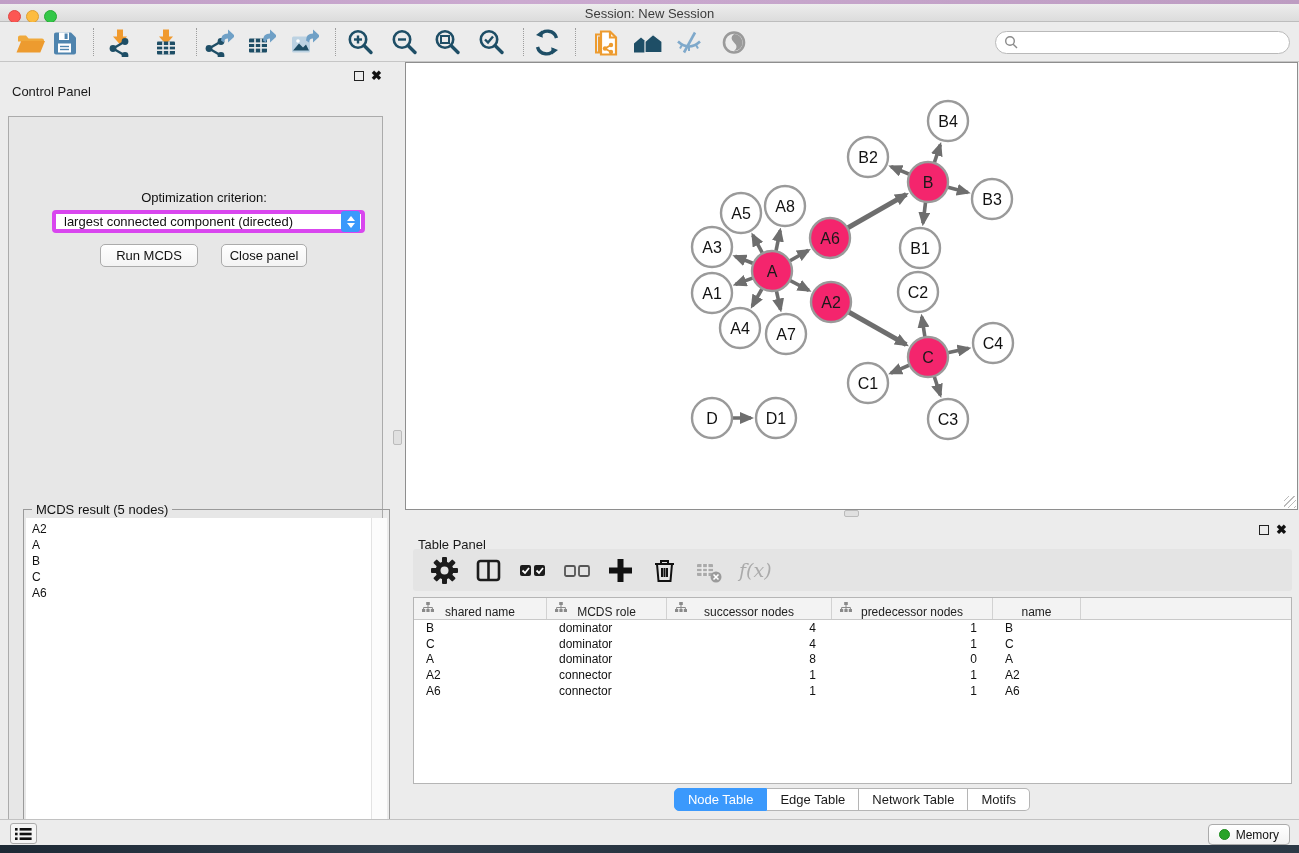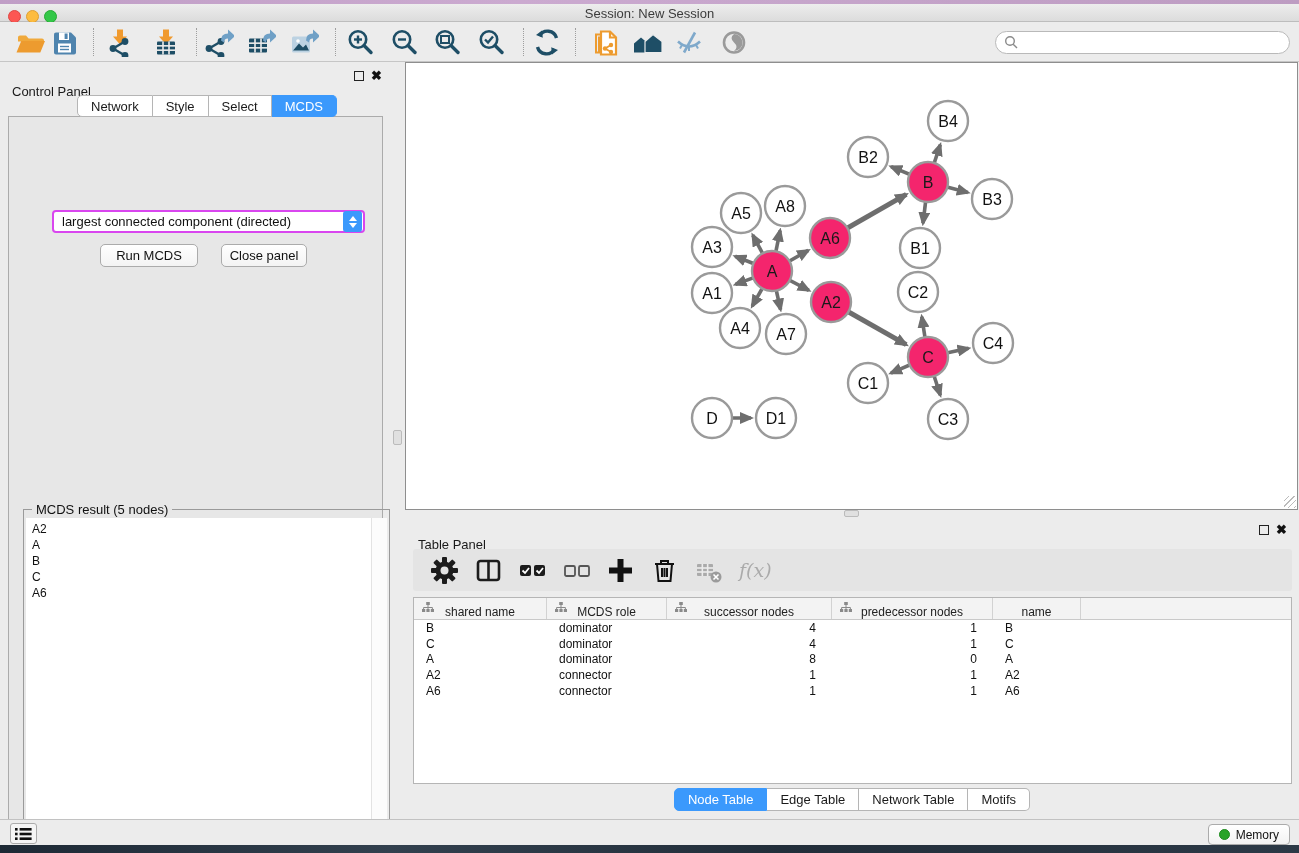--- a/index.html
+++ b/index.html
@@ -34,21 +34,21 @@
   #cp-icons { right:8px; top:9px; }
   .float-glyph { width:10px; height:10px; border:1.6px solid #222; display:inline-block; }
   .close-glyph { font-size:13px; font-weight:bold; color:#111; line-height:10px; }
   #cp-body { position:absolute; left:8px; top:54px; width:375px; height:750px; background:#e7e7e7; border:1px solid #ababab; }
   #cp-tabs { position:absolute; left:77px; top:33px; height:22px; display:flex; z-index:3; }
   .seg-tab { background:#fff; border:1px solid #b5b5b5; border-left-width:0; font-size:13px; color:#1a1a1a; padding:0 13px; display:flex; align-items:center; height:22px; }
   .seg-tab:first-child { border-left-width:1px; border-radius:5px 0 0 5px; }
   .seg-tab:last-child { border-radius:0 5px 5px 0; }
   .seg-tab.active { background:#3b99fc; border-color:#3b99fc; color:#fff; }
   #opt-label { position:absolute; left:0; width:390px; top:73px; text-align:center; font-size:13px; color:#111; }
-  #criterion { position:absolute; left:43px; top:93px; width:313px; height:23px; background:#fff; border:2px solid #d946ef; border-radius:4px; display:flex; align-items:center; }
+  #criterion { position:absolute; left:43px; top:93px; width:313px; height:23px; background:#fff; border:4px solid #d946ef; border-radius:4px; display:flex; align-items:center; }
   #criterion .value { flex:1; font-size:13px; padding-left:8px; color:#111; white-space:nowrap; overflow:hidden; }
   #criterion .stepper { width:19px; height:21px; margin-right:1px; background:#3b99fc; border-radius:3px; display:flex; flex-direction:column; align-items:center; justify-content:center; gap:2px; }
   .chev { width:0; height:0; border-left:4px solid transparent; border-right:4px solid transparent; }
   .chev.up { border-bottom:5px solid #fff; }
   .chev.down { border-top:5px solid #fff; }
   .cp-btn { position:absolute; top:127px; height:23px; background:linear-gradient(#ffffff,#f3f3f3); border:1px solid #ababab; border-radius:5px; font-size:13px; color:#111; display:flex; align-items:center; justify-content:center; }
   #run-btn { left:91px; width:98px; }
   #close-btn { left:212px; width:86px; }
   #result-group { position:absolute; left:14px; top:392px; width:367px; height:346px; border:1px solid #9a9a9a; }
   #result-title { position:absolute; left:8px; top:-8px; background:#e7e7e7; padding:0 4px; font-size:13px; color:#111; }
@@ -274,20 +274,21 @@
     <div class="tb-sep" style="left:575px"></div>
   </div>
 
 <div id="control-panel" class="abs">
   <div id="cp-title" class="panel-title abs">Control Panel</div>
   <div id="cp-icons" class="win-icons">
     <span class="float-glyph"></span>
     <span class="close-glyph">✖</span>
   </div>
   <div id="cp-body">
+    <div id="opt-label">Optimization criterion:</div>
     <div id="criterion">
       <span class="value">largest connected component (directed)</span>
       <span class="stepper">
           <span class="chev up"></span>
           <span class="chev down"></span>
         </span>
     </div>
     <button id="run-btn" class="cp-btn">Run MCDS</button>
     <button id="close-btn" class="cp-btn">Close panel</button>
     <div id="result-group">
@@ -295,26 +296,20 @@
       <div id="result-list">
           <div class="list-item">A2</div>
           <div class="list-item">A</div>
           <div class="list-item">B</div>
           <div class="list-item">C</div>
           <div class="list-item">A6</div>
         </div>
       <div id="result-scroll"></div>
     </div>
   </div>
-  <div id="cp-tabs">
-      <div class="seg-tab">Network</div>
-      <div class="seg-tab">Style</div>
-      <div class="seg-tab">Select</div>
-      <div class="seg-tab active">MCDS</div>
-    </div>
 </div>
 
 <div class="vgrip abs" style="left:393px; top:430px;"></div>
 
 <div id="net-window" class="abs">
   <div id="net-canvas"><svg width="891" height="420" viewBox="0 0 891 420">
         <defs>
           <marker id="arr" markerUnits="userSpaceOnUse" markerWidth="14" markerHeight="12" refX="11" refY="6" orient="auto">
             <path d="M0 0 L14 6 L0 12 z" fill="#6e6e6e"></path>
           </marker>

